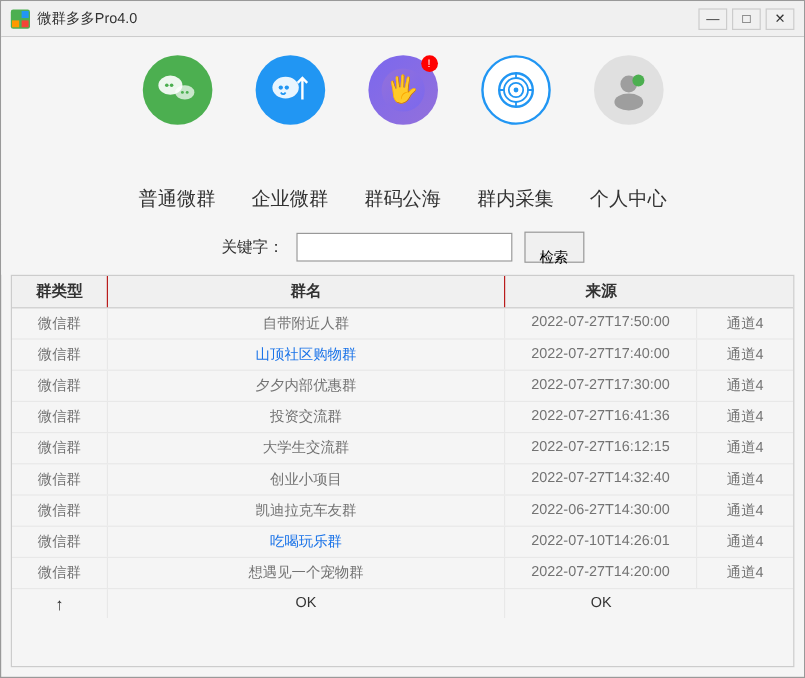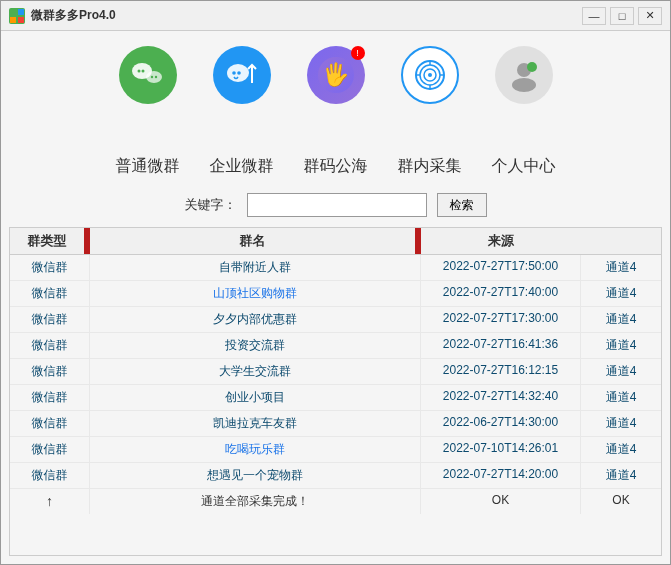--- a/index.html
+++ b/index.html
@@ -27,21 +27,20 @@
       display: flex;
       align-items: center;
       justify-content: space-between;
       padding: 0 8px;
       user-select: none;
     }
     .title-bar-left {
       display: flex;
       align-items: center;
       gap: 6px;
-      font-weight: bold;
     }
     .title-bar-icon {
       width: 16px;
       height: 16px;
       background: #4CAF50;
       border-radius: 2px;
       display: flex;
       align-items: center;
       justify-content: center;
       font-size: 10px;
@@ -136,21 +135,21 @@
       width: 180px;
       height: 24px;
       border: 1px solid #999;
       padding: 2px 4px;
       font-size: 13px;
       background: white;
       outline: none;
     }
     .search-btn {
       height: 24px;
-      padding: 2px 12px;
+      padding: 12px 12px;
       background: #f0f0f0;
       border: 1px solid #999;
       font-size: 12px;
       cursor: pointer;
       font-family: "Microsoft YaHei", sans-serif;
     }
 
     .table-container {
       flex: 1;
       overflow: hidden;
@@ -163,38 +162,38 @@
       display: grid;
       grid-template-columns: 80px 1fr 160px 80px;
       background: #f0f0f0;
       border-bottom: 1px solid #ccc;
     }
     .table-header-cell {
       padding: 4px 8px;
       font-size: 13px;
       font-weight: bold;
       color: #333;
-      border-right: 6px solid #b91c1c;
+      border-right: 1px solid #b91c1c;
       text-align: center;
     }
     .table-header-cell:last-child { border-right: none; }
     .table-body {
       flex: 1;
       overflow-y: scroll;
     }
     .table-row {
       display: grid;
       grid-template-columns: 80px 1fr 160px 80px;
       border-bottom: 1px solid #e8e8e8;
     }
     .table-row:last-child { border-bottom: none; }
     .table-cell {
       padding: 4px 8px;
       font-size: 12px;
-      color: #0c4a6e;
+      color: #737373;
       border-right: 1px solid #e8e8e8;
       text-align: center;
       white-space: nowrap;
       overflow: hidden;
       text-overflow: ellipsis;
     }
     .table-cell:last-child { border-right: none; }
     .table-cell.name-cell { color: #1a73e8; }
     .status-row .table-cell { color: #333; font-weight: normal; }
     .arrow-cell { color: #333; font-size: 14px; }
@@ -364,19 +363,18 @@
           <div class="table-cell">通道4</div>
         </div>
         <div class="table-row">
           <div class="table-cell">微信群</div>
           <div class="table-cell">想遇见一个宠物群</div>
           <div class="table-cell">2022-07-27T14:20:00</div>
           <div class="table-cell">通道4</div>
         </div>
         <div class="table-row status-row">
           <div class="table-cell arrow-cell">↑</div>
-          <div class="table-cell">通道全部采集完成！</div>
           <div class="table-cell">OK</div>
           <div class="table-cell">OK</div>
         </div>
       </div>
   </div>
 </div>
 
 </body></html>

